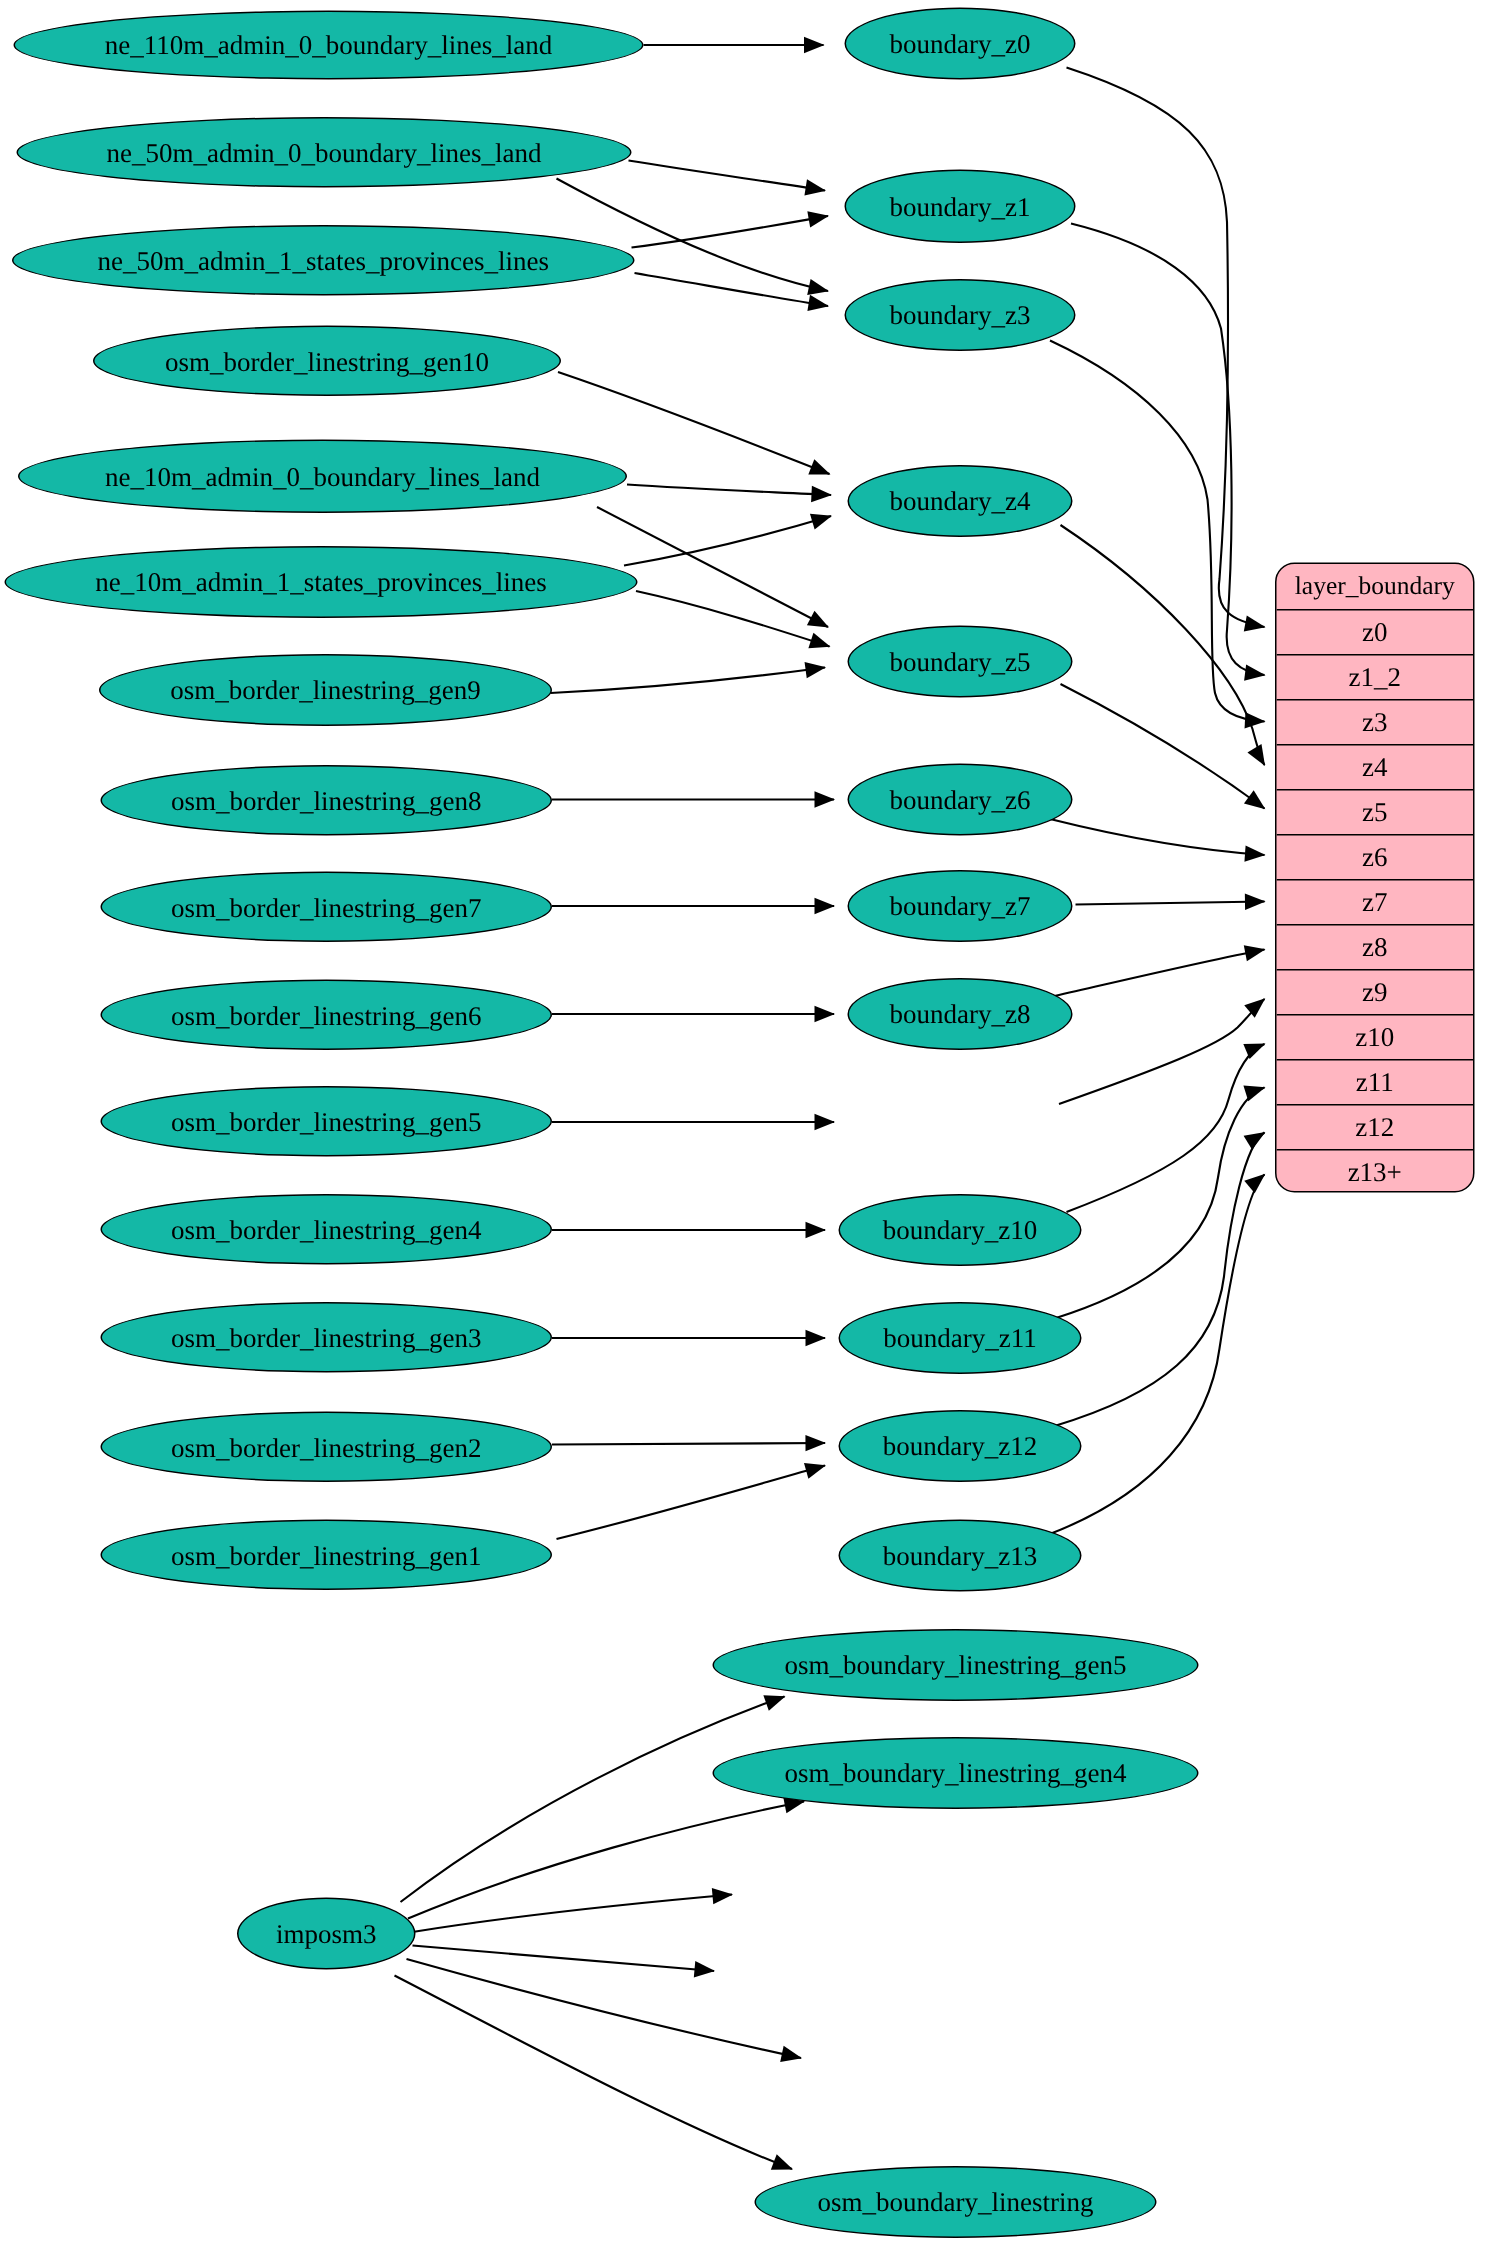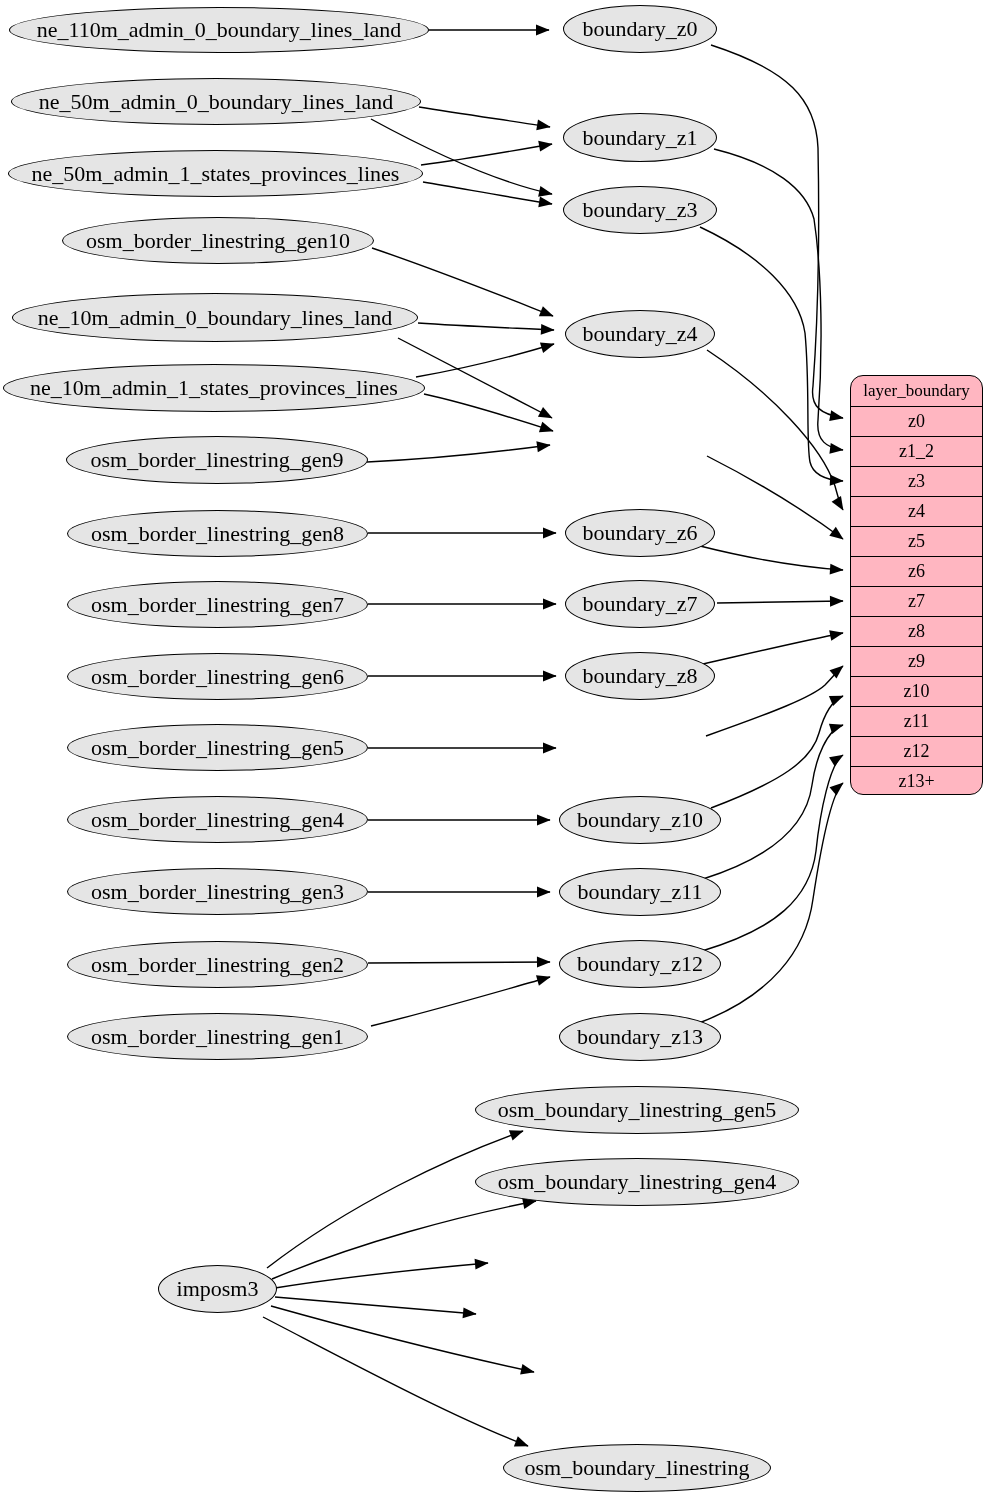--- a/index.html
+++ b/index.html
@@ -6,23 +6,23 @@
   .canvas {
     position:relative; width:990px; height:1499px; background:#ffffff;
     font-family:"Liberation Serif","DejaVu Serif",serif; color:#000;
     overflow:hidden;
   }
   svg.edges { position:absolute; left:0; top:0; }
   path.edge { fill:none; stroke:#000; stroke-width:1.4; }
   .node {
     position:absolute; box-sizing:border-box;
     border:1.5px solid #000; border-radius:50%;
-    background:#e5e5e5;
+    background:#14b8a6;
     display:flex; align-items:center; justify-content:center;
-    font-size:22px; line-height:1; white-space:nowrap;
+    font-size:18px; line-height:1; white-space:nowrap;
   }
   .record {
     position:absolute; left:850px; top:375px; width:133px; height:420px;
     box-sizing:border-box; background:#ffb6c1;
     border:1.6px solid #000; border-radius:13px; overflow:hidden;
     font-size:18px;
   }
   .rrow {
     height:30px; box-sizing:border-box;
     display:flex; align-items:center; justify-content:center;
@@ -98,20 +98,21 @@
   <div class="node" style="left:67px;top:724px;width:301px;height:47px">osm_border_linestring_gen5</div>
   <div class="node" style="left:67px;top:796px;width:301px;height:47px">osm_border_linestring_gen4</div>
   <div class="node" style="left:67px;top:868px;width:301px;height:47px">osm_border_linestring_gen3</div>
   <div class="node" style="left:67px;top:941px;width:301px;height:47px">osm_border_linestring_gen2</div>
   <div class="node" style="left:67px;top:1013px;width:301px;height:47px">osm_border_linestring_gen1</div>
 
   <div class="node" style="left:563px;top:5px;width:154px;height:48px">boundary_z0</div>
   <div class="node" style="left:563px;top:113px;width:154px;height:49px">boundary_z1</div>
   <div class="node" style="left:563px;top:186px;width:154px;height:48px">boundary_z3</div>
   <div class="node" style="left:565px;top:310px;width:150px;height:48px">boundary_z4</div>
+  <div class="node" style="left:565px;top:417px;width:150px;height:48px">boundary_z5</div>
   <div class="node" style="left:565px;top:509px;width:150px;height:48px">boundary_z6</div>
   <div class="node" style="left:565px;top:580px;width:150px;height:48px">boundary_z7</div>
   <div class="node" style="left:565px;top:652px;width:150px;height:48px">boundary_z8</div>
   <div class="node" style="left:559px;top:796px;width:162px;height:48px">boundary_z10</div>
   <div class="node" style="left:559px;top:868px;width:162px;height:48px">boundary_z11</div>
   <div class="node" style="left:559px;top:940px;width:162px;height:48px">boundary_z12</div>
   <div class="node" style="left:559px;top:1013px;width:162px;height:48px">boundary_z13</div>
 
   <div class="record">
     <div class="rrow rtitle">layer_boundary</div>

